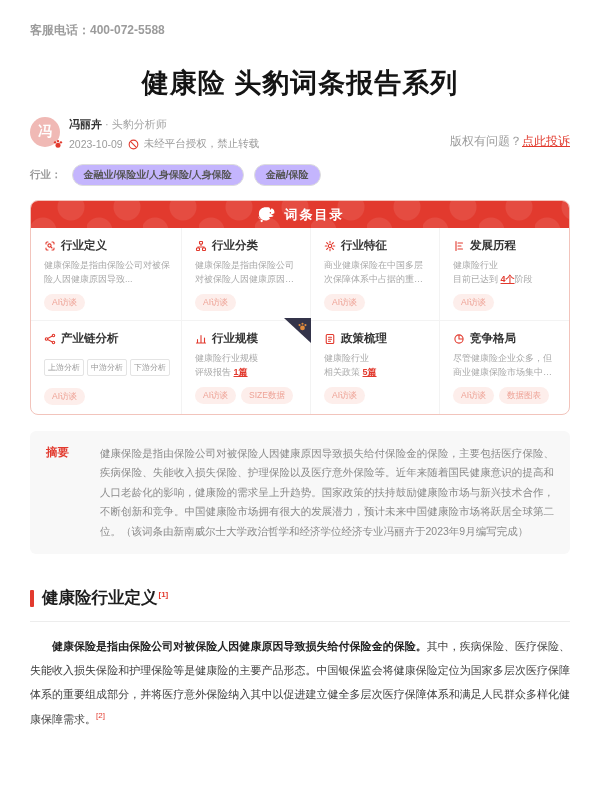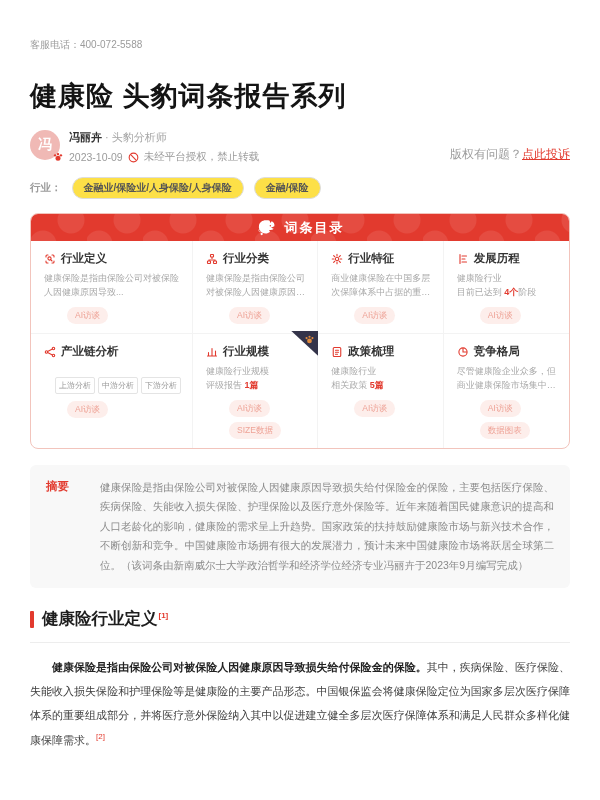--- a/index.html
+++ b/index.html
@@ -9,78 +9,78 @@
     background:#ffffff; color:#333; overflow:hidden; position:relative;
   }
   .page { width:600px; height:800px; padding:14px 30px 0 30px; }
 
   
   .brand-row { display:flex; align-items:flex-start; }
   .brand-logo { width:58px; height:52px; }
   .brand-text { margin-left:8px; padding-top:4px; }
   .brand-cn { color:#e23a2e; font-size:30px; font-weight:bold; letter-spacing:4px; line-height:1; }
   .brand-en { color:#e23a2e; font-size:11px; font-style:italic; font-weight:bold; margin-top:4px; }
-  .phone { color:#9b9b9b; font-size:10px; margin-top:24px; }
-
-  
-  .article-title { margin-top:26px; font-size:27px; font-weight:bold; color:#141414; letter-spacing:1px; }
+  .phone { color:#9b9b9b; font-size:12px; margin-top:8px;font-weight:bold; }
+
+  
+  .article-title { margin-top:26px; font-size:27px; font-weight:bold; color:#141414; letter-spacing:1px;text-align:center; }
   .author-row { margin-top:16px; display:flex; align-items:flex-start; }
   .avatar { width:30px; height:30px; border-radius:50%; background:#f0b9b5; color:#fff;
             font-size:14px; font-weight:bold; display:flex; align-items:center; justify-content:center;
             position:relative; flex:0 0 auto; }
   .avatar .paw { position:absolute; right:-3px; bottom:-2px; width:10px; height:10px; }
   .author-meta { margin-left:9px; flex:1; }
   .author-line1 { font-size:11px; }
   .author-name { color:#333; font-weight:bold; }
   .author-role { color:#a6a6a6; }
   .author-line2 { margin-top:5px; font-size:10.5px; color:#9b9b9b; display:flex; align-items:center; gap:5px; }
   .noentry { width:11px; height:11px; }
   .copyright { font-size:12px; color:#9b9b9b; padding-top:16px; white-space:nowrap; }
   .copyright a { color:#e23a2e; text-decoration:underline; cursor:pointer; }
 
   
   .industry-row { margin-top:13px; display:flex; align-items:center;font-weight:bold; }
   .industry-label { font-size:10.5px; color:#9b9b9b; margin-right:10px; }
   .industry-tag { border:1px solid #ddd; border-radius:11px; padding:3px 11px; font-size:10px;
-                  color:#555; margin-right:10px; background:#fde047; }
+                  color:#555; margin-right:10px; background:#c4b5fd; }
 
   
   .dir-card { margin-top:14px; border:1px solid #f2c4bc; border-radius:8px; background:#fff; overflow:hidden; }
   .dir-header { height:27px; display:flex; align-items:center; justify-content:center; gap:7px;
     background-color:#e23a2e;
     background-image:
       radial-gradient(circle at 12px 30px, rgba(255,255,255,.09) 13px, transparent 14px),
       radial-gradient(circle at 40px 6px,  rgba(255,255,255,.09) 13px, transparent 14px);
     background-size:56px 34px; }
   .dir-header-title { color:#fff; font-size:13px; font-weight:bold; letter-spacing:2px; }
   .dir-logo { width:22px; height:18px; }
   .dir-grid { display:grid; grid-template-columns:repeat(4,1fr); }
   .dir-cell { padding:10px 11px 9px 13px; border-right:1px solid #f3f3f3; position:relative; min-height:80px; }
   .dir-cell.last-col { border-right:none; }
   .dir-cell.row1 { border-bottom:1px solid #f3f3f3; }
   .cell-title { display:flex; align-items:center; gap:5px; font-size:11.5px; font-weight:bold; color:#333;text-align:center; }
   .cell-title svg { width:12px; height:12px; flex:0 0 auto; }
   .cell-desc { margin-top:6px; font-size:9px; color:#a9a9a9; line-height:1.55; min-height:28px;
                display:-webkit-box; -webkit-line-clamp:2; -webkit-box-orient:vertical; overflow:hidden; }
-  .cell-desc .hl { color:#e23a2e; font-weight:bold; }
-  .cell-tags { margin-top:7px; display:flex; gap:5px; flex-wrap:wrap;margin-left:23px; }
+  .cell-desc .hl { color:#e23a2e; font-weight:bold;text-decoration:underline; }
+  .cell-tags { margin-top:7px; display:flex; gap:5px; flex-wrap:wrap; }
   .ai-tag { background:#fdeeeb; color:#eea397; font-size:8.5px; border-radius:9px; padding:2.5px 8px; white-space:nowrap; }
-  .sub-tags { margin-top:7px; display:flex; gap:3px; min-height:28px; align-items:flex-end;margin-left:11px; }
+  .sub-tags { margin-top:7px; display:flex; gap:3px; min-height:28px; align-items:center; }
   .sub-tag { border:1px solid #e4e4e4; color:#999; font-size:8px; padding:2px 3px; border-radius:2px; white-space:nowrap; }
   .fold { position:absolute; top:-3px; right:-1px; width:27px; height:25px;
           background:#34344a; clip-path:polygon(0 0,100% 0,100% 100%); }
   .fold svg { position:absolute; right:3px; top:3px; width:11px; height:11px; }
 
   
   .abstract { margin-top:16px; background:#f8f8f8; border-radius:6px; padding:13px 16px 13px 16px; display:flex; }
   .abstract-label { color:#e23a2e; font-size:11.5px; font-weight:bold; width:30px; flex:0 0 auto; margin-right:24px; padding-top:1px; }
   .abstract-text { font-size:10.5px; color:#8a8a8a; line-height:1.85; text-align:justify; }
 
   
-  .section-heading { margin-top:20px; display:flex; align-items:center; }
+  .section-heading { margin-top:33px; display:flex; align-items:center; }
   .heading-bar { width:4px; height:17px; background:#e23a2e; border-radius:1px; margin-right:8px; }
   .heading-text { font-size:16.5px; font-weight:bold; color:#1e1e1e; }
   .heading-sup { color:#e23a2e; font-size:8px; font-weight:bold; vertical-align:super; margin-left:1px; }
   .section-divider { margin-top:12px; border:none; border-top:1px solid #ededed; }
   .body-para { margin-top:12px; font-size:11px; color:#3d3d3d; line-height:2.2; text-align:justify; text-indent:2em; }
   .body-lead { font-weight:bold; color:#222; }
   .body-sup { color:#e23a2e; font-size:8px; vertical-align:super; }
 </style>
 </head>
 <body>

